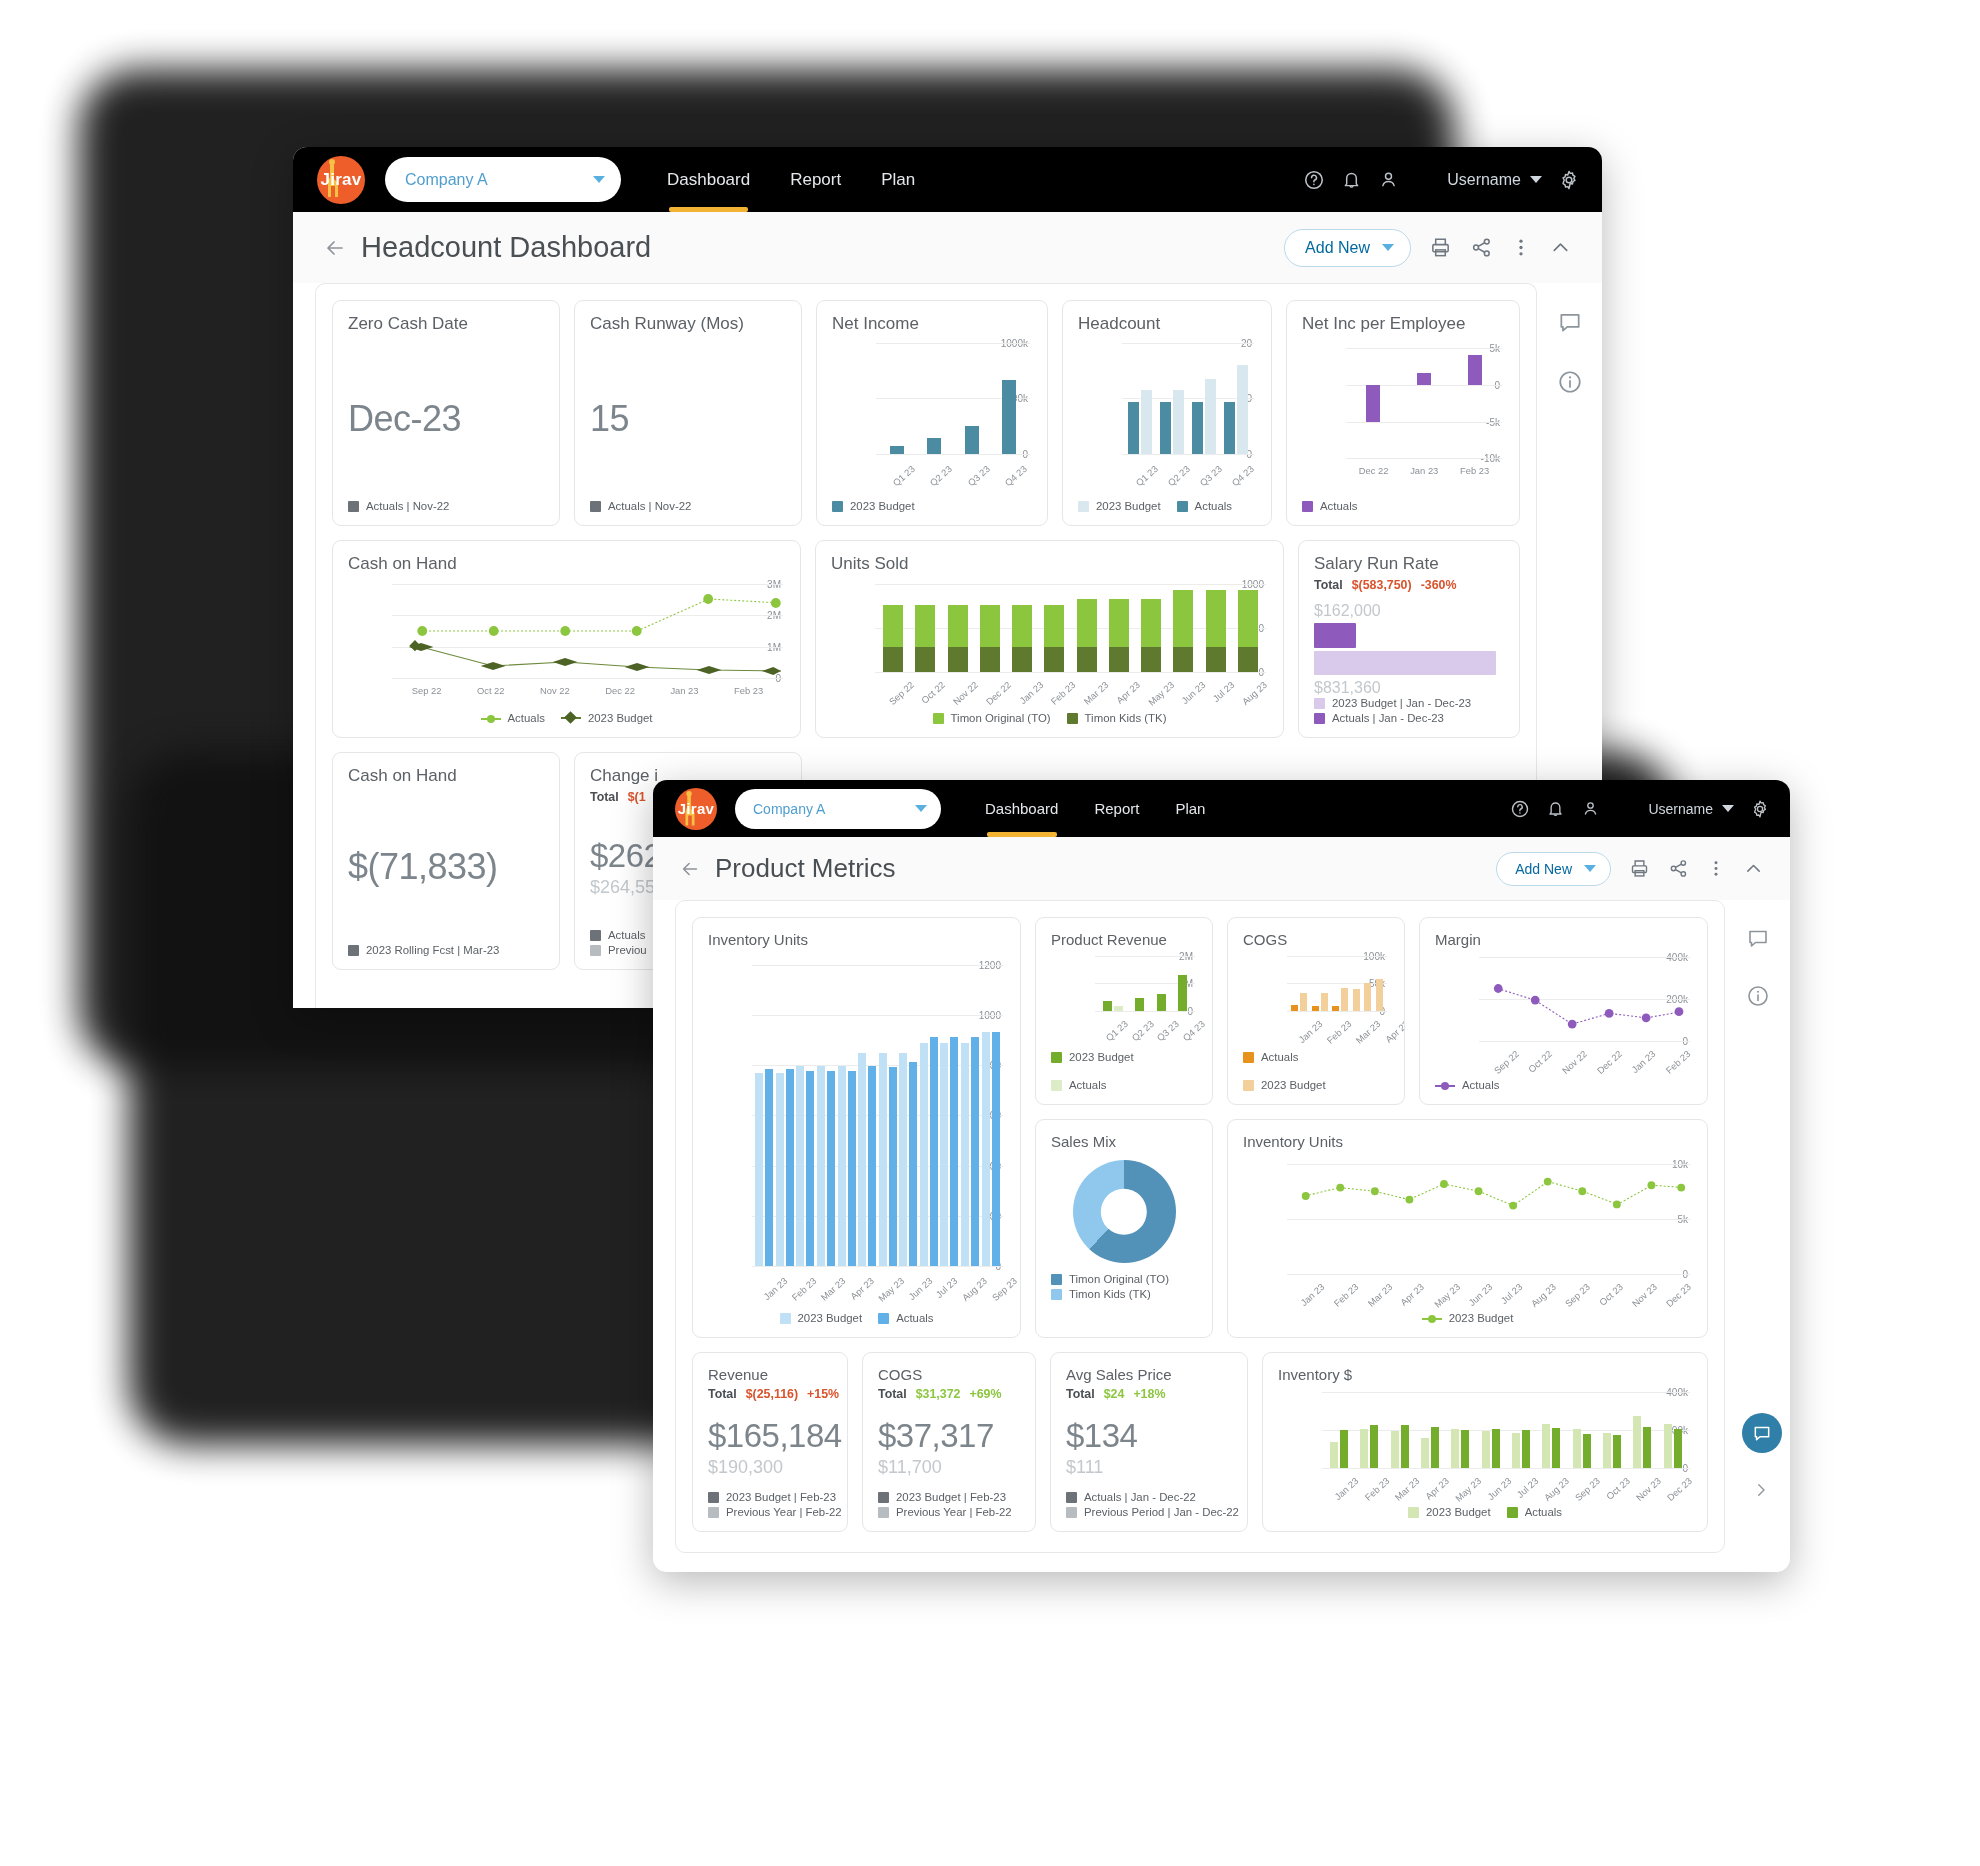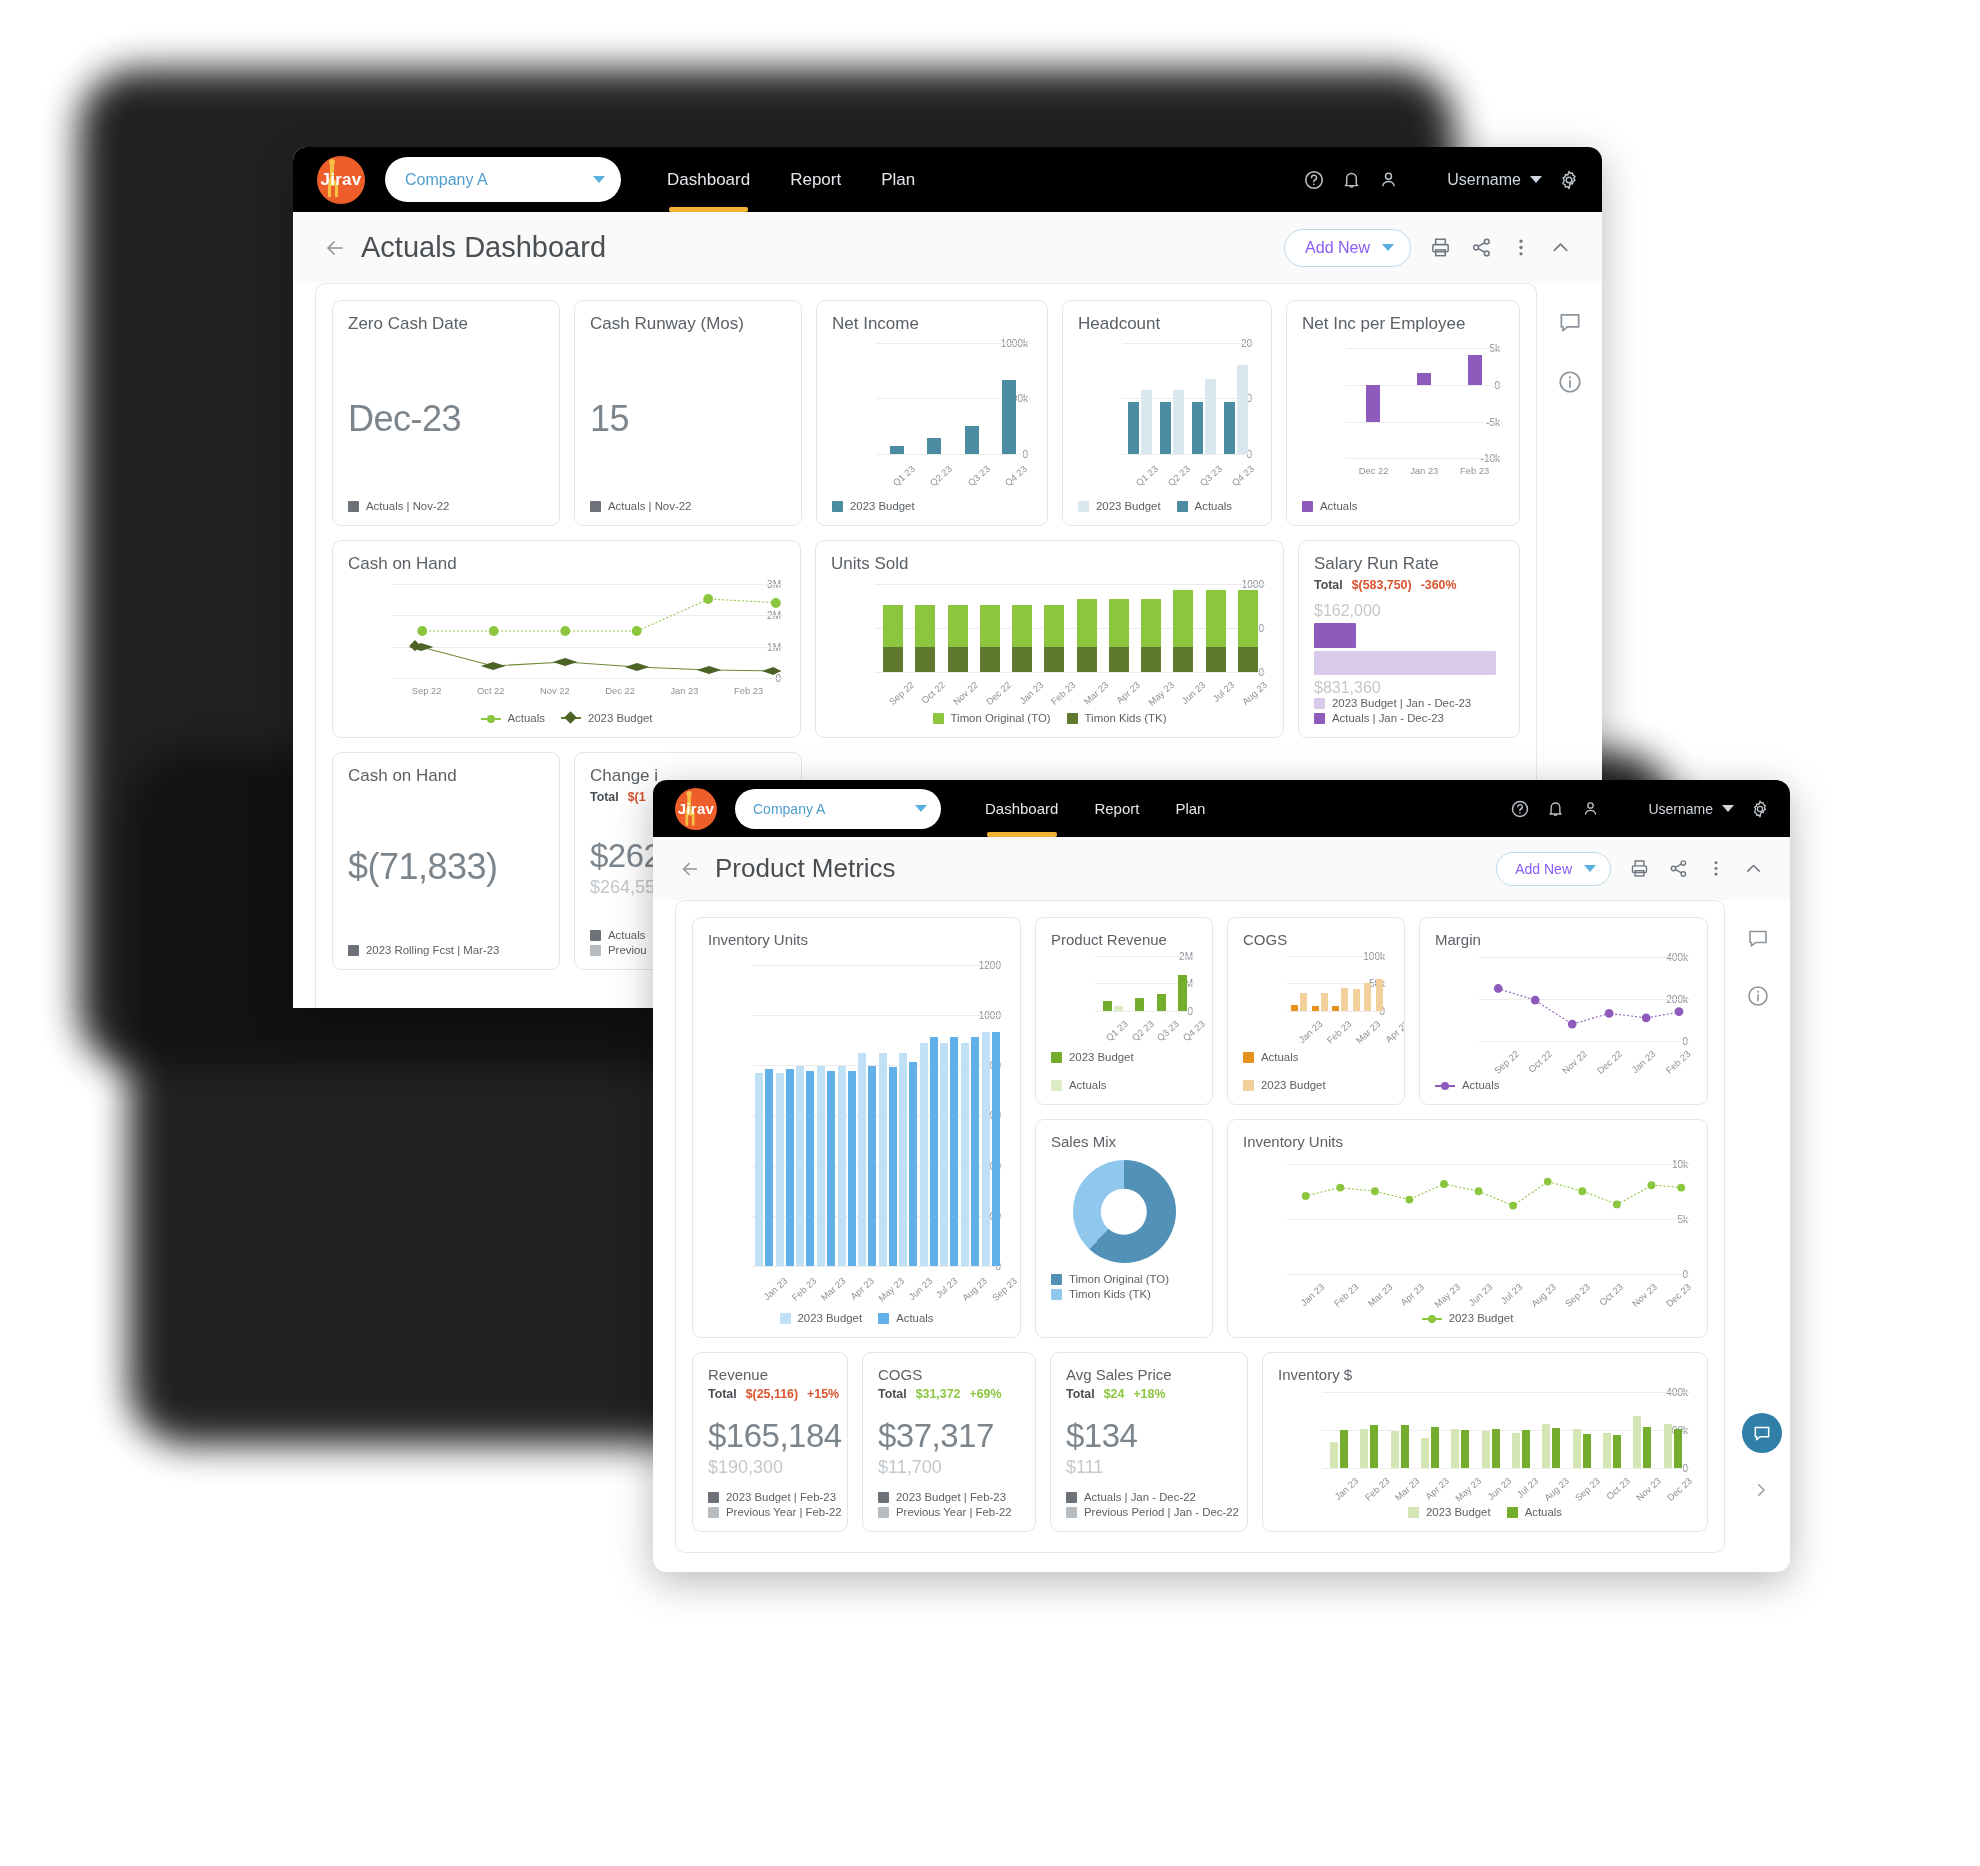--- a/index.html
+++ b/index.html
@@ -108,21 +108,21 @@
   .win1 .page-head { height: 71px; padding: 0 30px 0 30px; }
   .win2 .page-head { height: 63px; padding: 0 26px 0 26px; }
   .back-arrow { color: #8e9499; margin-right: 14px; display: flex; align-items: center; }
   .page-title { color: #4a4f54; font-weight: 400; }
   .win1 .page-title { font-size: 29px; }
   .win2 .page-title { font-size: 26px; }
 
   .head-actions { margin-left: auto; display: flex; align-items: center; gap: 18px; }
   .btn-addnew {
     border: 1px solid #bcd9ea; border-radius: 989px;
-    color: #8b5cf6; background: #fff;
+    color: #0369a1; background: #fff;
     display: flex; align-items: center; gap: 12px;
     white-space: nowrap;
   }
   .win1 .btn-addnew { height: 38px; padding: 0 16px 0 20px; font-size: 16px; }
   .win2 .btn-addnew { height: 34px; padding: 0 14px 0 18px; font-size: 14px; }
   .ha-icon { color: #6f7780; display: flex; align-items: center; justify-content: center; }
 
   
   .body-wrap { display: flex; background: #ffffff; }
   .win1 .body-wrap { height: 725px; }
@@ -272,21 +272,21 @@
         </span>
       </div>
     </div>
 
     <div class="page-head">
       <span class="back-arrow">
         <svg width="24" height="24" viewBox="0 0 24 24" fill="none" stroke="#8e9499" stroke-width="1.7" stroke-linecap="round" stroke-linejoin="round">
             <path d="M19 12H5M11 6l-6 6 6 6"></path>
           </svg>
       </span>
-      <span class="page-title">Actuals Dashboard</span>
+      <span class="page-title">Headcount Dashboard</span>
 
       <div class="head-actions">
         <div class="btn-addnew">
           <span>Add New</span>
           <span class="caret-down"></span>
         </div>
         <span class="ha-icon">
           <svg width="23" height="23" viewBox="0 0 24 24" fill="none" stroke="#6f7780" stroke-width="1.6">
               <path d="M7 9V3.5h10V9"></path>
               <rect x="4" y="9" width="16" height="7.5" rx="1.3"></rect>

